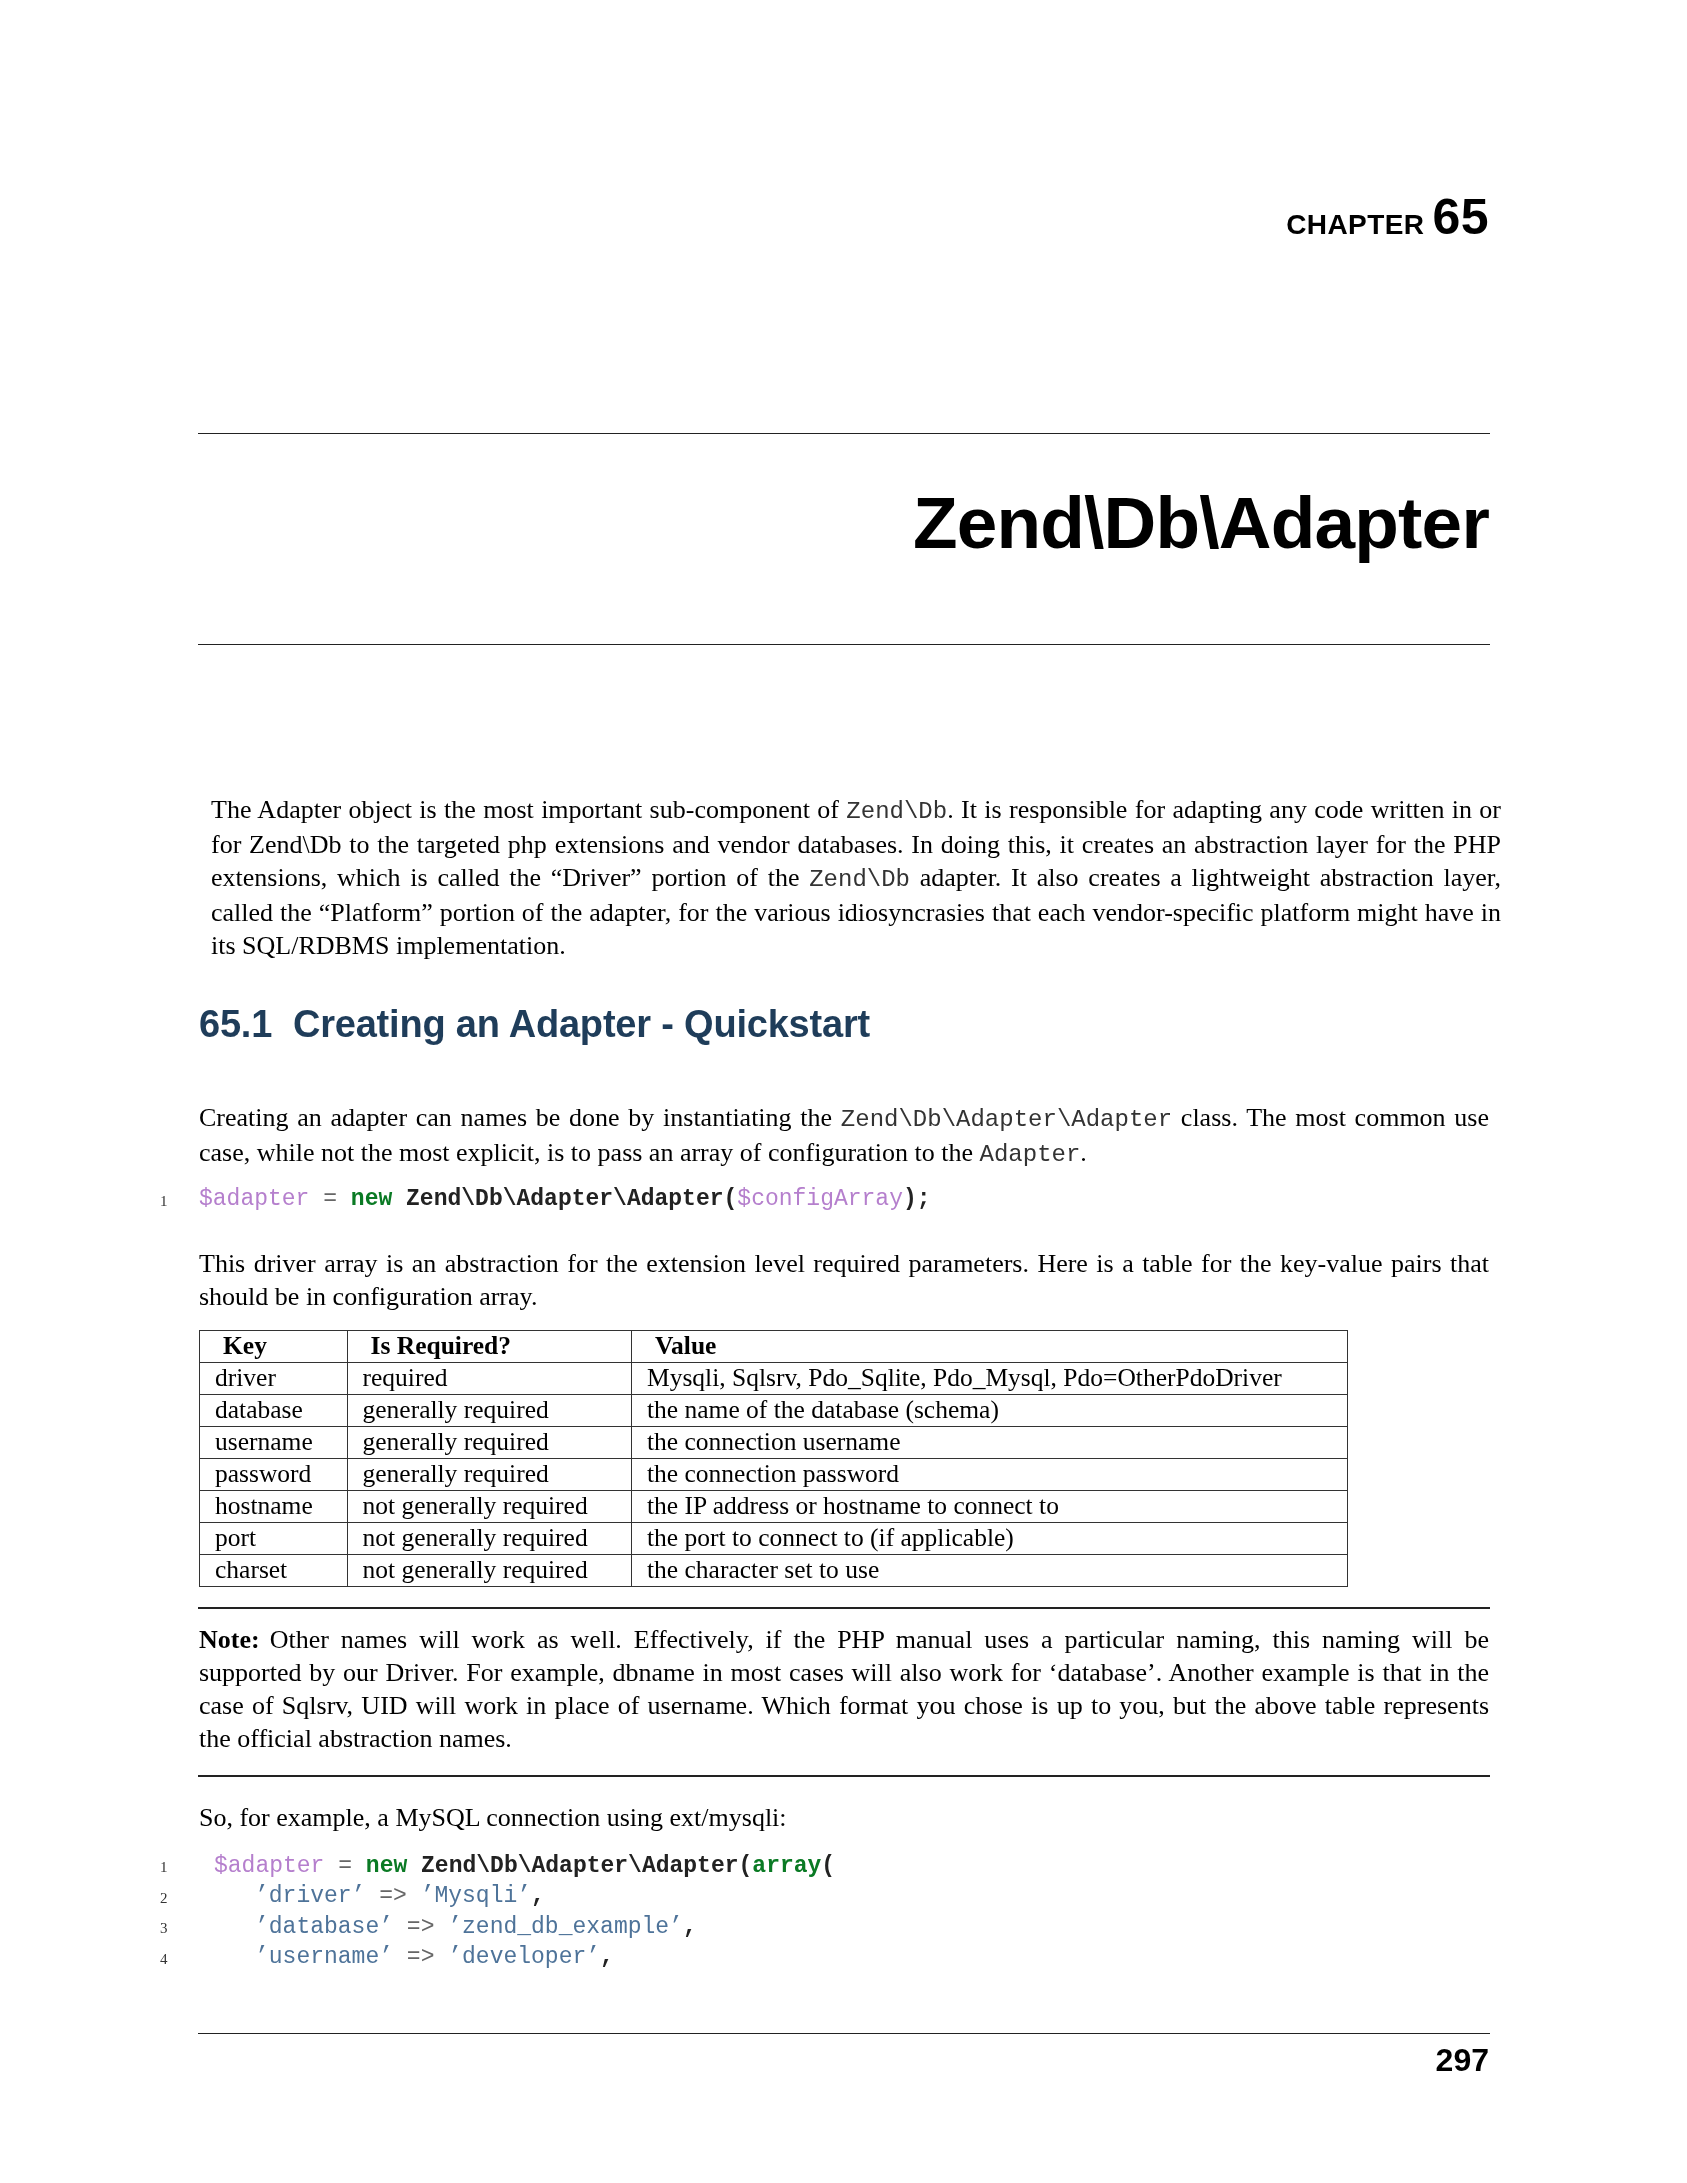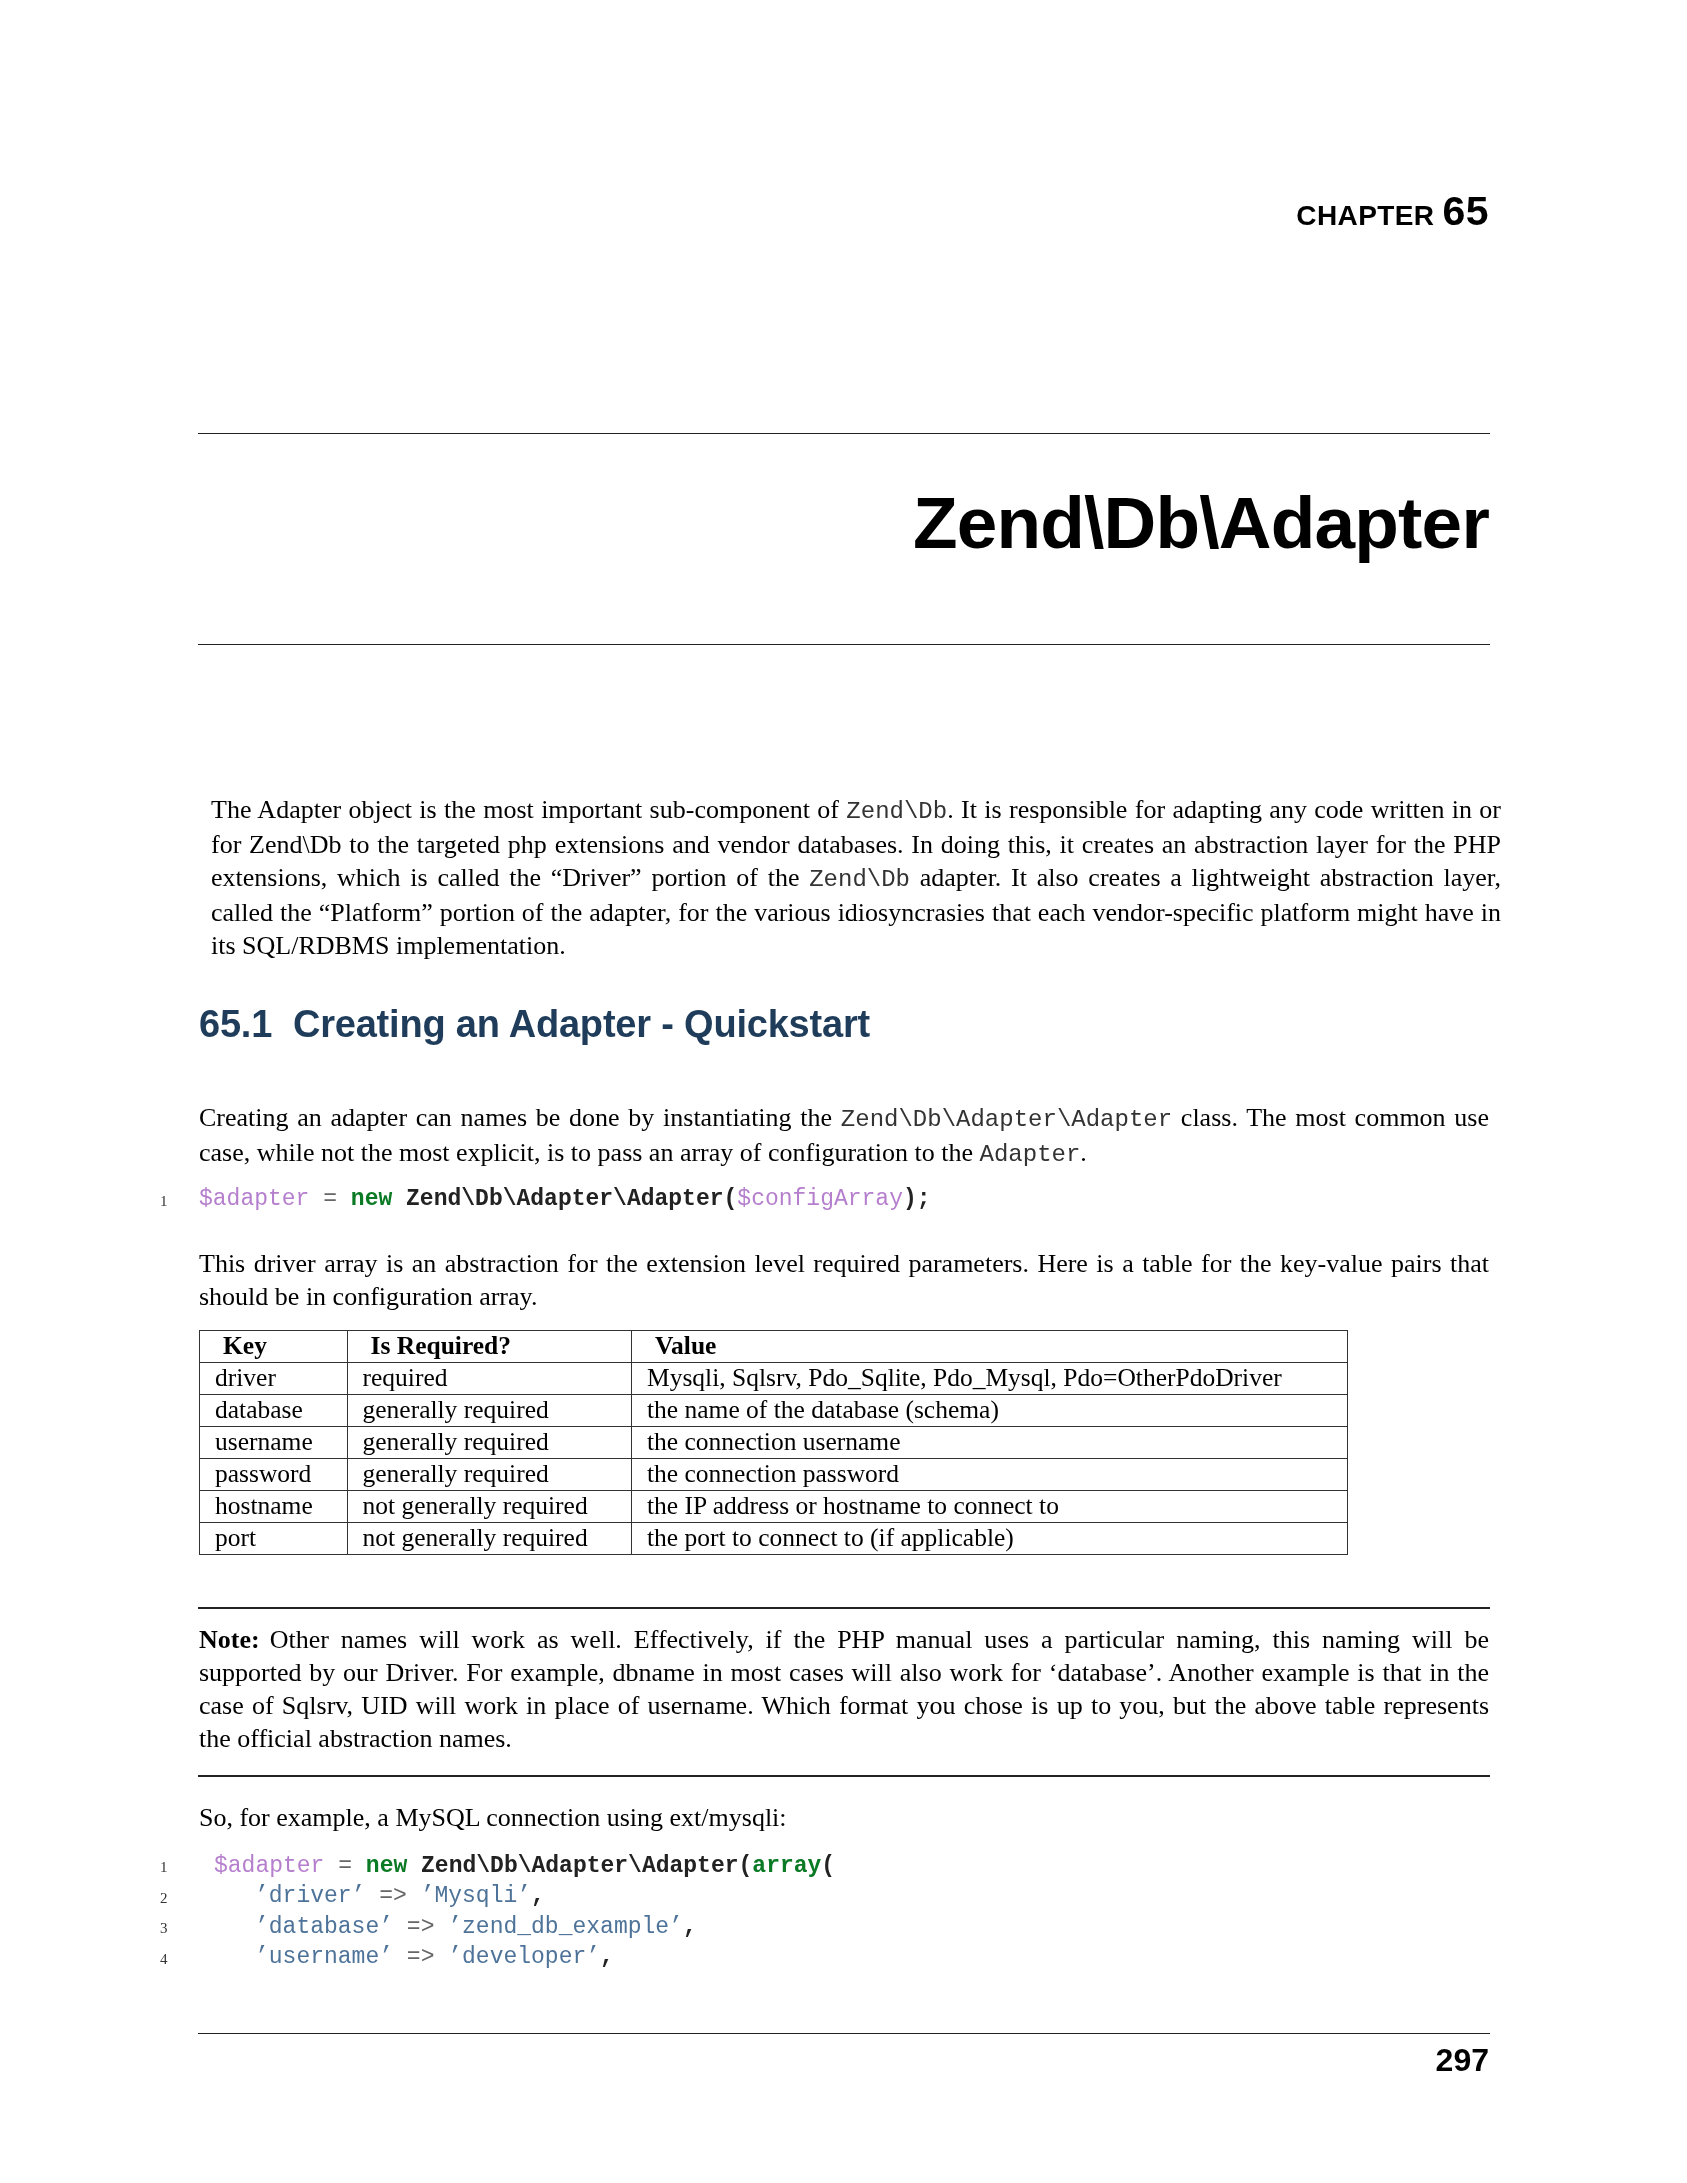--- a/index.html
+++ b/index.html
@@ -6,21 +6,21 @@
   body {
     width: 1687px; height: 2183px; position: relative; overflow: hidden;
     font-family: "Liberation Serif", serif; color: #000;
   }
 
   .chapter-label {
     position: absolute; right: 198px; top: 188px;
     font-family: "Liberation Sans", sans-serif; font-weight: bold;
     font-size: 28px; letter-spacing: 0.4px;
   }
-  .chapter-label .num { font-size: 41px; }
+  .chapter-label .num { font-size: 50px; }
 
   .rule { position: absolute; left: 198px; width: 1292px; height: 0; border-top: 1.6px solid #222; }
   .rule.top { top: 433px; }
   .rule.bot { top: 644px; }
 
   .chapter-title {
     position: absolute; right: 198px; top: 482px;
     font-family: "Liberation Sans", sans-serif; font-weight: bold;
     font-size: 73px; line-height: 82px; letter-spacing: -0.8px;
   }
@@ -147,20 +147,25 @@
     <tr>
       <td class="c0">hostname</td>
       <td class="c1">not generally required</td>
       <td class="c2">the IP address or hostname to connect to</td>
     </tr>
     <tr>
       <td class="c0">port</td>
       <td class="c1">not generally required</td>
       <td class="c2">the port to connect to (if applicable)</td>
     </tr>
+    <tr>
+      <td class="c0">charset</td>
+      <td class="c1">not generally required</td>
+      <td class="c2">the character set to use</td>
+    </tr>
   </tbody>
 </table>
 
 <div class="note-rule a"></div>
 <p class="para p-note" style="margin:0;">
   <b>Note:</b><span>Other names will work as well. Effectively, if the PHP manual uses a particular naming, this naming will be supported by our Driver. For example, dbname in most cases will also work for ‘database’. Another example is that in the case of Sqlsrv, UID will work in place of username. Which format you chose is up to you, but the above table represents the official abstraction names.</span>
 </p>
 <div class="note-rule b"></div>
 
 <p class="para p-example" style="margin:0;">So, for example, a MySQL connection using ext/mysqli:</p>

